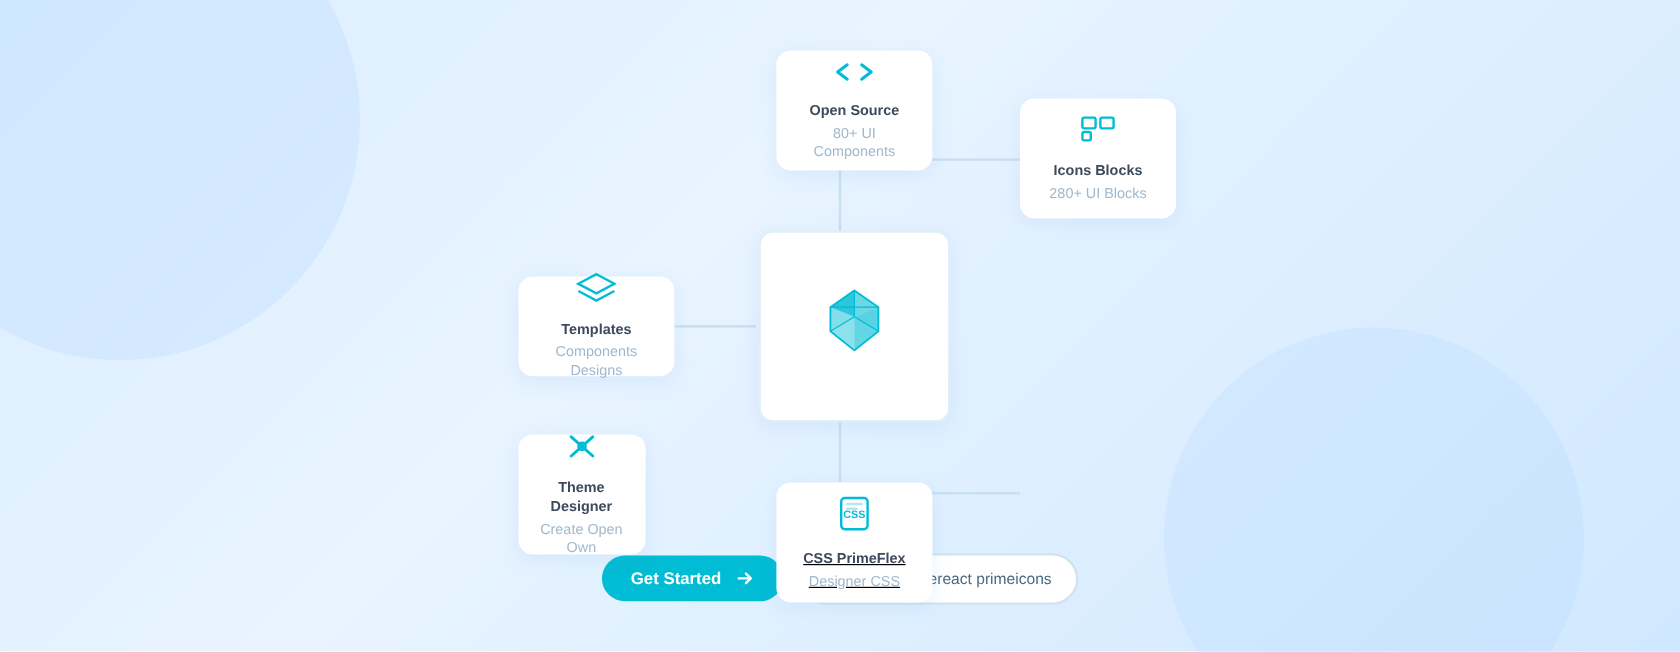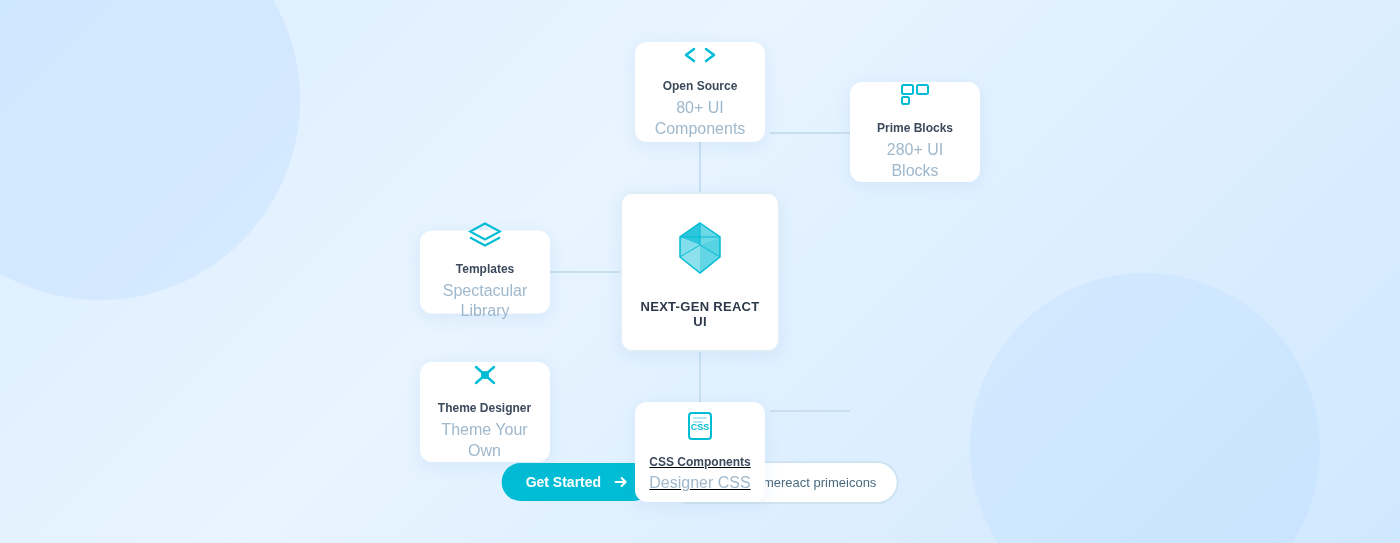--- a/index.html
+++ b/index.html
@@ -60,20 +60,21 @@
       position: absolute;
       background: #fff;
       border-radius: 12px;
       box-shadow: 0 4px 16px rgba(100, 160, 220, 0.12);
       display: flex;
       flex-direction: column;
       align-items: center;
       justify-content: center;
       text-align: center;
       padding: 16px 12px;
+      margin-left: 12px;
     }
 
     
     .card-center {
       width: 160px;
       height: 160px;
       left: 50%;
       top: 50%;
       transform: translate(-50%, -50%);
       border: 2px solid #e0eef8;
@@ -125,21 +126,21 @@
 
     .card-title {
       font-size: 12px;
       font-weight: 700;
       color: #3d4a5c;
       margin-top: 8px;
       line-height: 1.3;
     }
 
     .card-subtitle {
-      font-size: 16px;
+      font-size: 12px;
       color: #9fb8cc;
       margin-top: 3px;
       line-height: 1.3;
     }
 
     .card-center-title {
       font-size: 13px;
       font-weight: 800;
       color: #2d3a4a;
       margin-top: 10px;
@@ -262,58 +263,58 @@
     </div>
 
     <div class="card card-left">
       <span>
         <svg width="34" height="28" viewBox="0 0 34 28" fill="none">
           <polygon points="17,2 32,10 17,18 2,10" stroke="#00bcd4" stroke-width="2" fill="none"></polygon>
           <polyline points="2,16 17,24 32,16" stroke="#00bcd4" stroke-width="2" fill="none"></polyline>
         </svg>
       </span>
       <div class="card-title">Templates</div>
-      <div class="card-subtitle">Spectacular Library</div>
-    </div>
-
-    <div class="card" style="width:130px;height:100px;left:0;bottom:40px;padding-left:11px;">
+      <div class="card-subtitle">Components Designs</div>
+    </div>
+
+    <div class="card" style="width:106px;height:100px;left:0;bottom:40px;padding-left:11px;">
       <span>
         <svg width="34" height="28" viewBox="0 0 34 28" fill="none">
           <line x1="8" y1="6" x2="26" y2="22" stroke="#00bcd4" stroke-width="2.5" stroke-linecap="round"></line>
           <line x1="26" y1="6" x2="8" y2="22" stroke="#00bcd4" stroke-width="2.5" stroke-linecap="round"></line>
           <circle cx="17" cy="14" r="3" stroke="#00bcd4" stroke-width="2" fill="none"></circle>
         </svg>
       </span>
       <div class="card-title">Theme Designer</div>
-      <div class="card-subtitle">Theme Your Own</div>
+      <div class="card-subtitle">Create Open Own</div>
     </div>
 
     <div class="card card-right-top">
       <span>
         <svg width="34" height="28" viewBox="0 0 34 28" fill="none">
           <rect x="4" y="4" width="11" height="9" rx="1.5" stroke="#00bcd4" stroke-width="2" fill="none"></rect>
           <rect x="19" y="4" width="11" height="9" rx="1.5" stroke="#00bcd4" stroke-width="2" fill="none"></rect>
           <rect x="4" y="16" width="7" height="7" rx="1.5" stroke="#00bcd4" stroke-width="2" fill="none"></rect>
         </svg>
       </span>
-      <div class="card-title">Prime Blocks</div>
+      <div class="card-title">Icons Blocks</div>
       <div class="card-subtitle">280+ UI Blocks</div>
     </div>
 
 
     <div class="card card-bottom">
       <span>
         <svg width="34" height="34" viewBox="0 0 34 34" fill="none">
           <rect x="6" y="4" width="22" height="26" rx="3" stroke="#00bcd4" stroke-width="2" fill="none"></rect>
           <text x="17" y="21" text-anchor="middle" font-size="9" font-weight="bold" fill="#00bcd4">CSS</text>
           <rect x="10" y="8" width="14" height="2" rx="1" fill="#b2e8f0"></rect>
           <rect x="10" y="12" width="10" height="2" rx="1" fill="#b2e8f0"></rect>
         </svg>
       </span>
-      <div class="card-title">CSS Components</div>
+      <div class="card-title">CSS PrimeFlex</div>
       <div class="card-subtitle">Designer CSS</div>
     </div>
 
     <div class="card card-center">
 
       <span>
         <svg width="70" height="70" viewBox="0 0 70 70" fill="none">
 
           <polygon points="35,8 55,22 55,42 35,58 15,42 15,22" fill="#00bcd4" opacity="0.15"></polygon>
           <polygon points="35,8 55,22 35,30" fill="#00bcd4" opacity="0.5"></polygon>
@@ -323,21 +324,20 @@
           <polygon points="35,30 15,42 35,58" fill="#00bcd4" opacity="0.35"></polygon>
           <polygon points="35,30 55,42 35,58" fill="#00bcd4" opacity="0.55"></polygon>
 
           <polygon points="35,8 55,22 55,42 35,58 15,42 15,22" stroke="#00bcd4" stroke-width="1.5" fill="none"></polygon>
           <line x1="35" y1="8" x2="35" y2="30" stroke="#00bcd4" stroke-width="1"></line>
           <line x1="15" y1="22" x2="55" y2="22" stroke="#00bcd4" stroke-width="1"></line>
           <line x1="15" y1="42" x2="35" y2="30" stroke="#00bcd4" stroke-width="1"></line>
           <line x1="55" y1="42" x2="35" y2="30" stroke="#00bcd4" stroke-width="1"></line>
         </svg>
       </span>
-      <div class="card-center-title">NEXT-GEN REACT UI</div>
     </div>
 
   </div>
 
   <div class="buttons-row">
     <button class="btn-primary">
       <span>Get Started</span>
       <span class="arrow-right">
         <svg width="16" height="16" viewBox="0 0 16 16" fill="none">
           <path d="M3 8h10M9 4l4 4-4 4" stroke="#fff" stroke-width="2" stroke-linecap="round" stroke-linejoin="round"></path>

